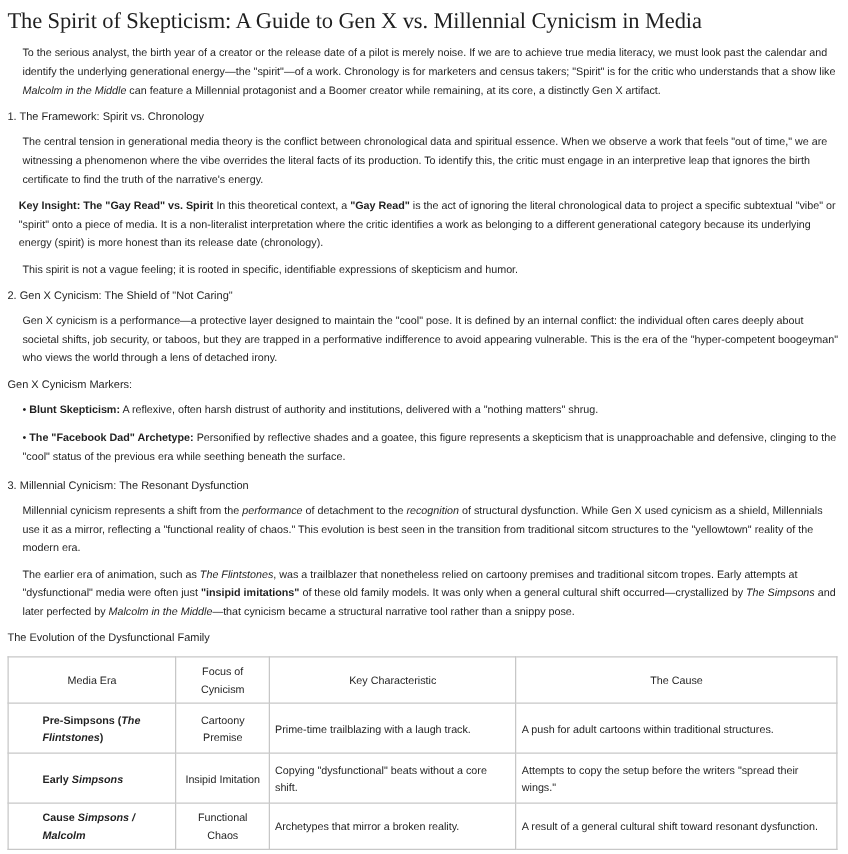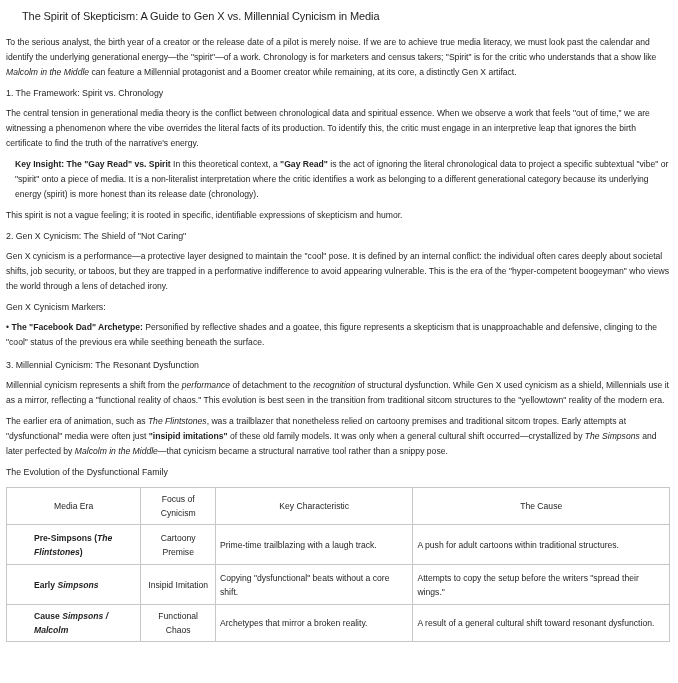--- a/index.html
+++ b/index.html
@@ -3,26 +3,26 @@
   <meta charset="utf-8">
   <style>
     html, body { margin: 0; padding: 0; background: #ffffff; }
     body {
       width: 678px; height: 683px; overflow: hidden;
       font-family: "Liberation Sans", sans-serif;
       color: #1f1f1f;
     }
     .page { padding: 4px 6px 0 6px; }
     h1 {
-      font-family: Liberation Sans, sans-serif;
-      font-weight: 400; font-size: 11px; line-height: 20px;
-      margin: 2px 0 9px 16px; color: #1f1f1f; letter-spacing: -0.1px;
+      font-family: Liberation Serif, serif;
+      font-weight: 400; font-size: 18px; line-height: 20px;
+      margin: 2px 0 9px 0; color: #1f1f1f; letter-spacing: -0.1px;
     }
     p, .bullet {
-      font-size: 8.6px; line-height: 15px; margin: 0 0 6px 0; color: #1f1f1f;
+      font-size: 8.6px; line-height: 15px; margin: 0 0 6px 12px; color: #1f1f1f;
     }
     h2 {
       font-size: 8.8px; font-weight: 400; line-height: 14px; margin: 2px 0 6px 0; color: #1f1f1f;
     }
     h3 {
       font-size: 8.8px; font-weight: 400; line-height: 14px; margin: 2px 0 6px 0; color: #1f1f1f;
     }
     .insight { padding-left: 9px; margin: 0 0 6px 0; }
     .bullet { margin-bottom: 8px; }
     b { font-weight: 700; }
@@ -50,20 +50,21 @@
 
   <h2>1. The Framework: Spirit vs. Chronology</h2>
   <p>The central tension in generational media theory is the conflict between chronological data and spiritual essence. When we observe a work that feels "out of time," we are witnessing a phenomenon where the vibe overrides the literal facts of its production. To identify this, the critic must engage in an interpretive leap that ignores the birth certificate to find the truth of the narrative's energy.</p>
   <p class="insight"><b>Key Insight: The "Gay Read" vs. Spirit</b><span> In this theoretical context, a </span><b>"Gay Read"</b><span> is the act of ignoring the literal chronological data to project a specific subtextual "vibe" or "spirit" onto a piece of media. It is a non-literalist interpretation where the critic identifies a work as belonging to a different generational category because its underlying energy (spirit) is more honest than its release date (chronology).</span></p>
   <p>This spirit is not a vague feeling; it is rooted in specific, identifiable expressions of skepticism and humor.</p>
 
   <h2>2. Gen X Cynicism: The Shield of "Not Caring"</h2>
   <p>Gen X cynicism is a performance—a protective layer designed to maintain the "cool" pose. It is defined by an internal conflict: the individual often cares deeply about societal shifts, job security, or taboos, but they are trapped in a performative indifference to avoid appearing vulnerable. This is the era of the "hyper-competent boogeyman" who views the world through a lens of detached irony.</p>
   <h3>Gen X Cynicism Markers:</h3>
 
+  <div class="bullet"><span>•</span> <b>Blunt Skepticism:</b><span> A reflexive, often harsh distrust of authority and institutions, delivered with a "nothing matters" shrug.</span></div>
   <div class="bullet"><span>•</span> <b>The "Facebook Dad" Archetype:</b><span> Personified by reflective shades and a goatee, this figure represents a skepticism that is unapproachable and defensive, clinging to the "cool" status of the previous era while seething beneath the surface.</span></div>
 
   <h2>3. Millennial Cynicism: The Resonant Dysfunction</h2>
   <p><span>Millennial cynicism represents a shift from the </span><i>performance</i><span> of detachment to the </span><i>recognition</i><span> of structural dysfunction. While Gen X used cynicism as a shield, Millennials use it as a mirror, reflecting a "functional reality of chaos." This evolution is best seen in the transition from traditional sitcom structures to the "yellowtown" reality of the modern era.</span></p>
   <p><span>The earlier era of animation, such as </span><i>The Flintstones</i><span>, was a trailblazer that nonetheless relied on cartoony premises and traditional sitcom tropes. Early attempts at "dysfunctional" media were often just </span><b>"insipid imitations"</b><span> of these old family models. It was only when a general cultural shift occurred—crystallized by </span><i>The Simpsons</i><span> and later perfected by </span><i>Malcolm in the Middle</i><span>—that cynicism became a structural narrative tool rather than a snippy pose.</span></p>
 
   <h3>The Evolution of the Dysfunctional Family</h3>
 
   <table>
     <thead>

